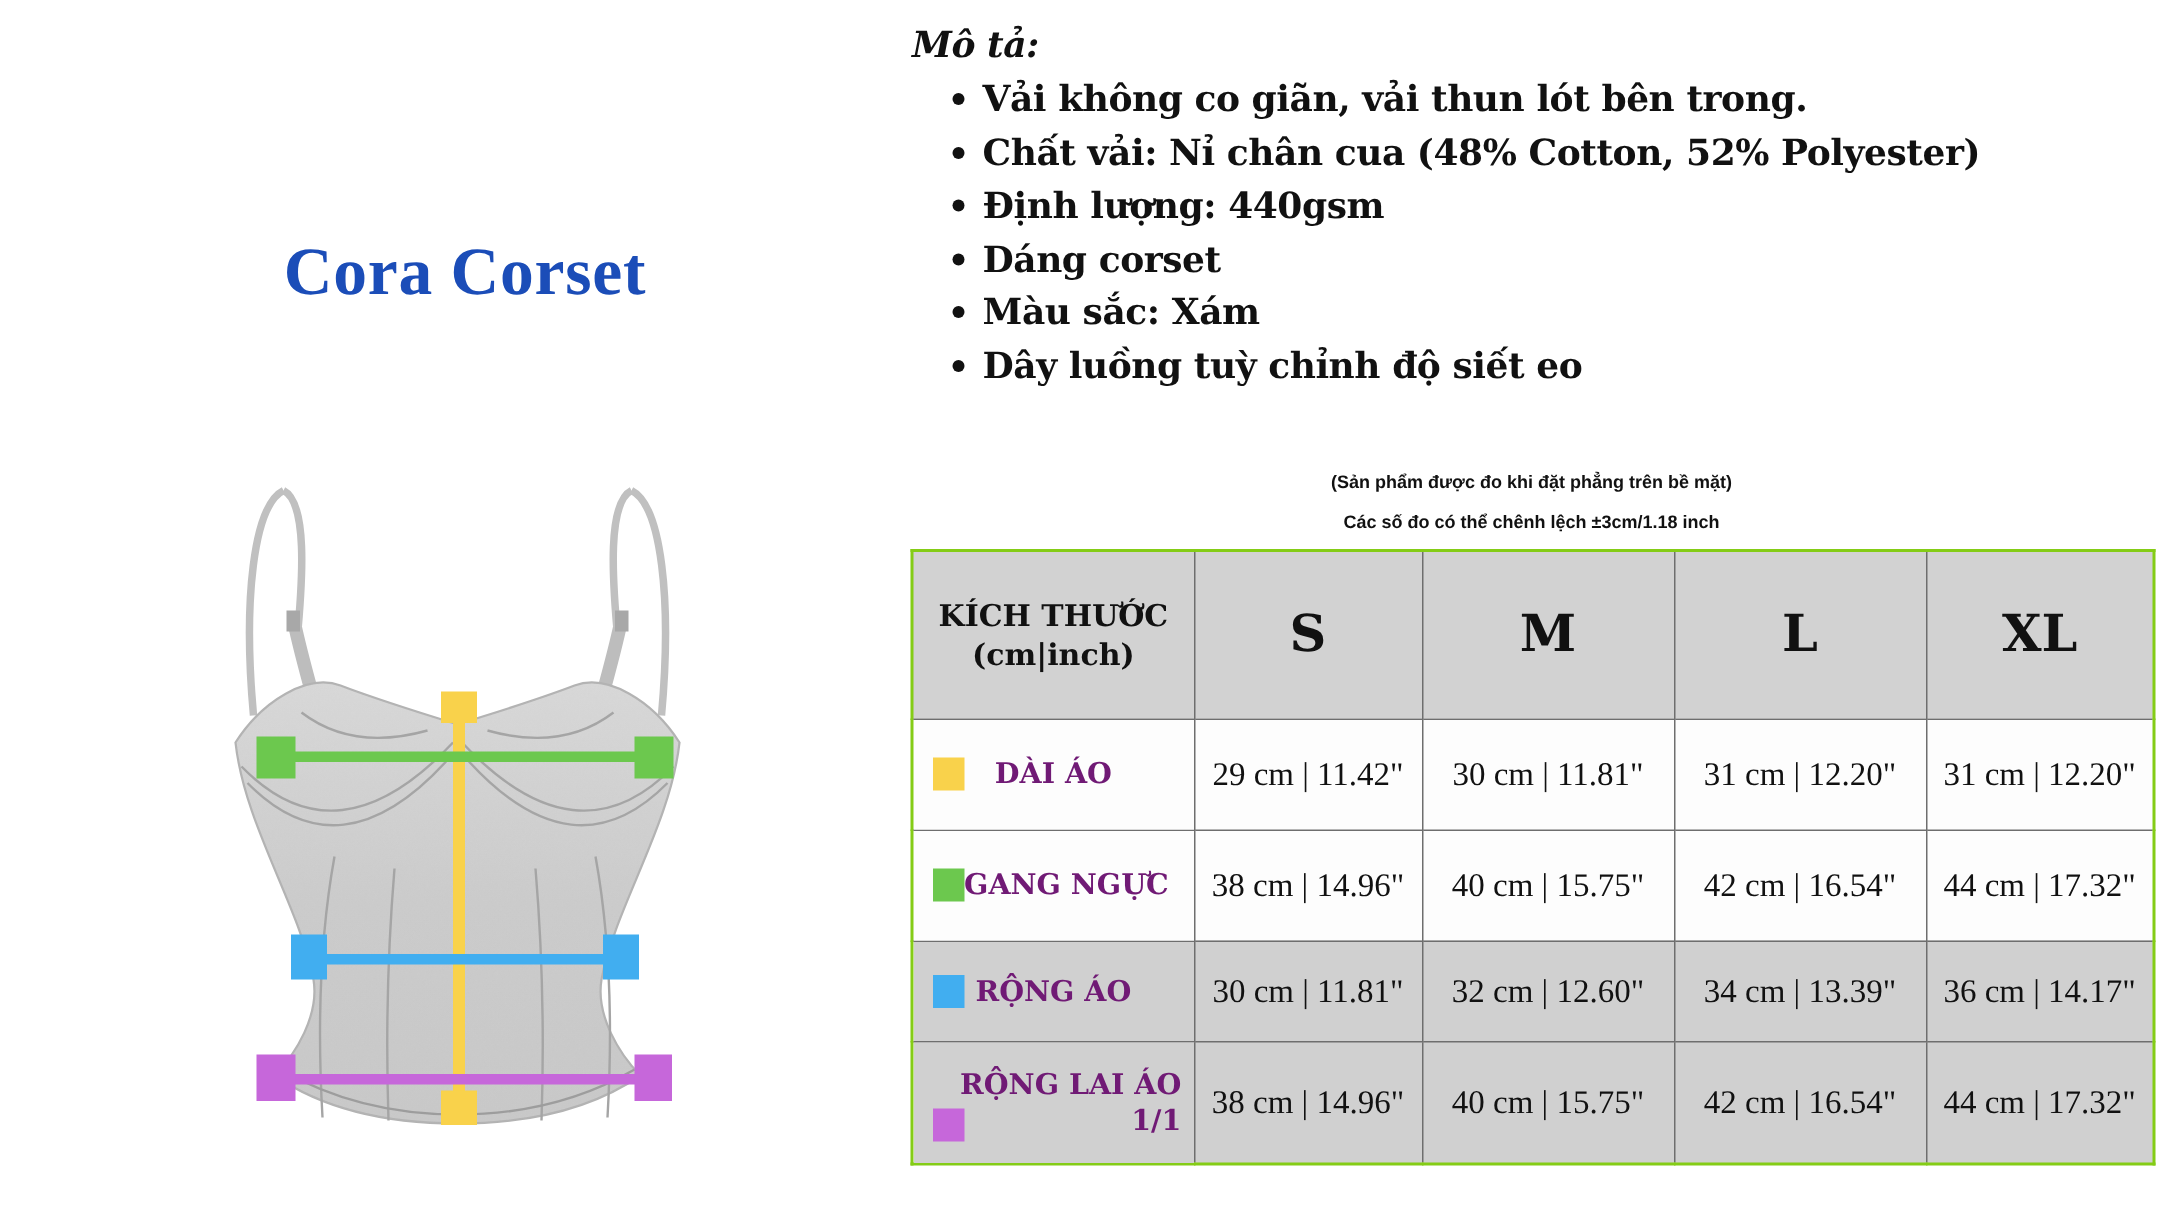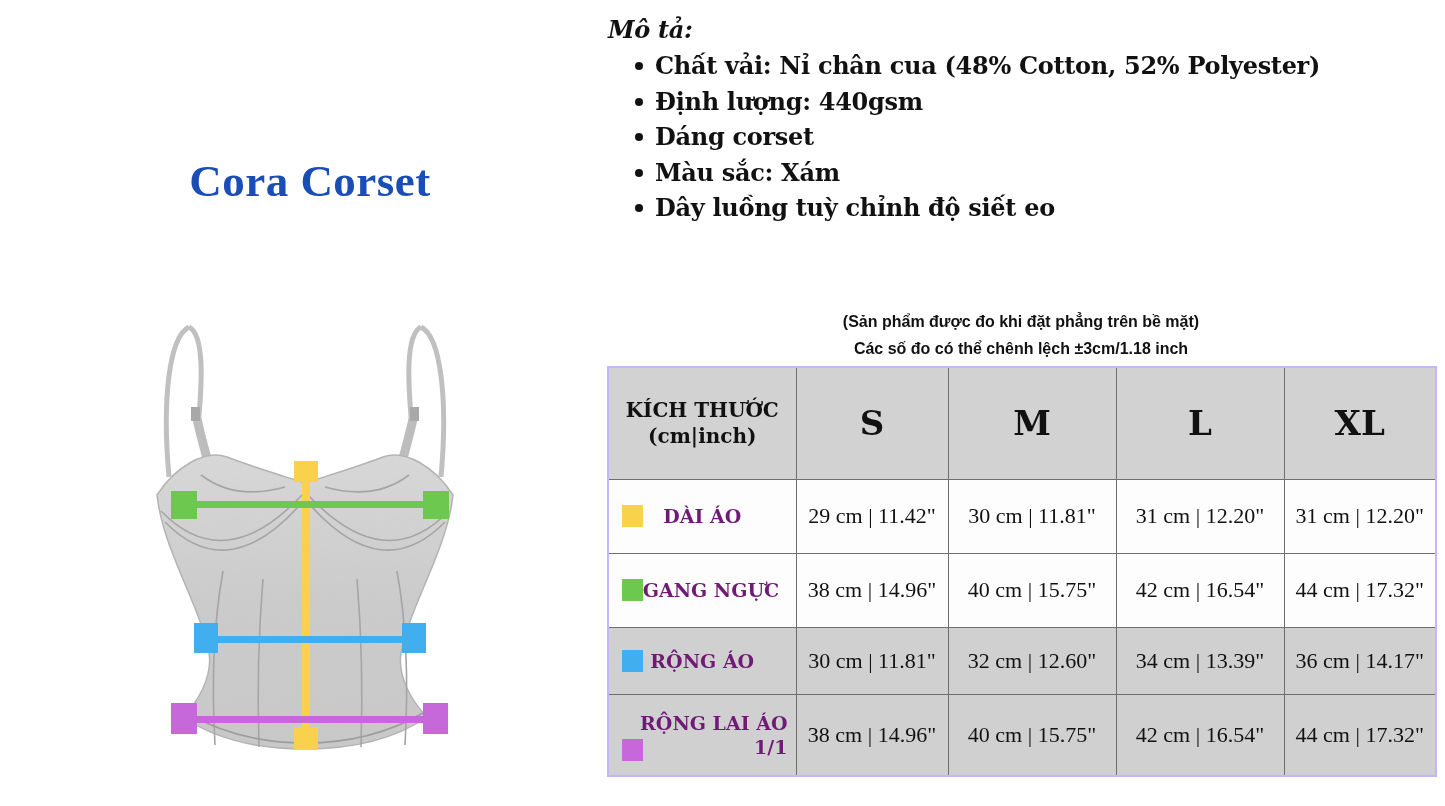--- a/index.html
+++ b/index.html
@@ -23,32 +23,32 @@
     position:relative;padding-left:47px;font-size:24px;line-height:35.5px;
     letter-spacing:-0.3px;white-space:nowrap;
   }
   .desc li::before{
     content:"";position:absolute;left:27px;top:14px;width:8px;height:8px;
     border-radius:50%;background:#111;
   }
   
   .note{
     position:absolute;left:607px;top:308px;width:828px;text-align:center;
-    font-family:"Liberation Sans",sans-serif;font-weight:bold;font-size:16px;
+    font-family:"Liberation Sans",sans-serif;font-weight:bold;font-size:12px;
     line-height:27px;color:#111;
   }
   
   table.size{
     position:absolute;left:607px;top:366px;border-collapse:collapse;
     table-layout:fixed;width:828px;
   }
   table.size td,table.size th{
     border:1.5px solid #6e6e6e;padding:0;text-align:center;vertical-align:middle;
   }
-  table.size{border:2px solid #c4b5fd;}
+  table.size{border:2px solid #84cc16;}
   .hdr{background:#d2d2d2;height:112px;}
   .hdr .kich{
     font-family:"DejaVu Serif",serif;font-weight:bold;font-size:20px;line-height:26px;color:#111;
   }
   .hdr .sz{
     font-family:"DejaVu Serif",serif;font-weight:bold;font-size:34px;color:#111;
   }
   tr.r1{height:74px;} tr.r2{height:74px;} tr.r3{height:67px;} tr.r4{height:82px;}
   tr.row-white td{background:#fdfdfd;}
   tr.row-gray td{background:#d0d0d0;}
@@ -148,20 +148,21 @@
         <rect x="297" y="308" width="24" height="30" fill="#41aef0"></rect>
         <rect x="66" y="388" width="26" height="31" fill="#c667da"></rect>
         <rect x="318" y="388" width="25" height="31" fill="#c667da"></rect>
       </g>
     </svg>
   </div>
 
   <div class="desc">
     <div class="desc-heading">Mô tả:</div>
     <ul>
+      <li>Vải không co giãn, vải thun lót bên trong.</li>
       <li>Chất vải: Nỉ chân cua (48% Cotton, 52% Polyester)</li>
       <li>Định lượng: 440gsm</li>
       <li>Dáng corset</li>
       <li>Màu sắc: Xám</li>
       <li>Dây luồng tuỳ chỉnh độ siết eo</li>
     </ul>
   </div>
 
   <div class="note">
     <div>(Sản phẩm được đo khi đặt phẳng trên bề mặt)</div>

